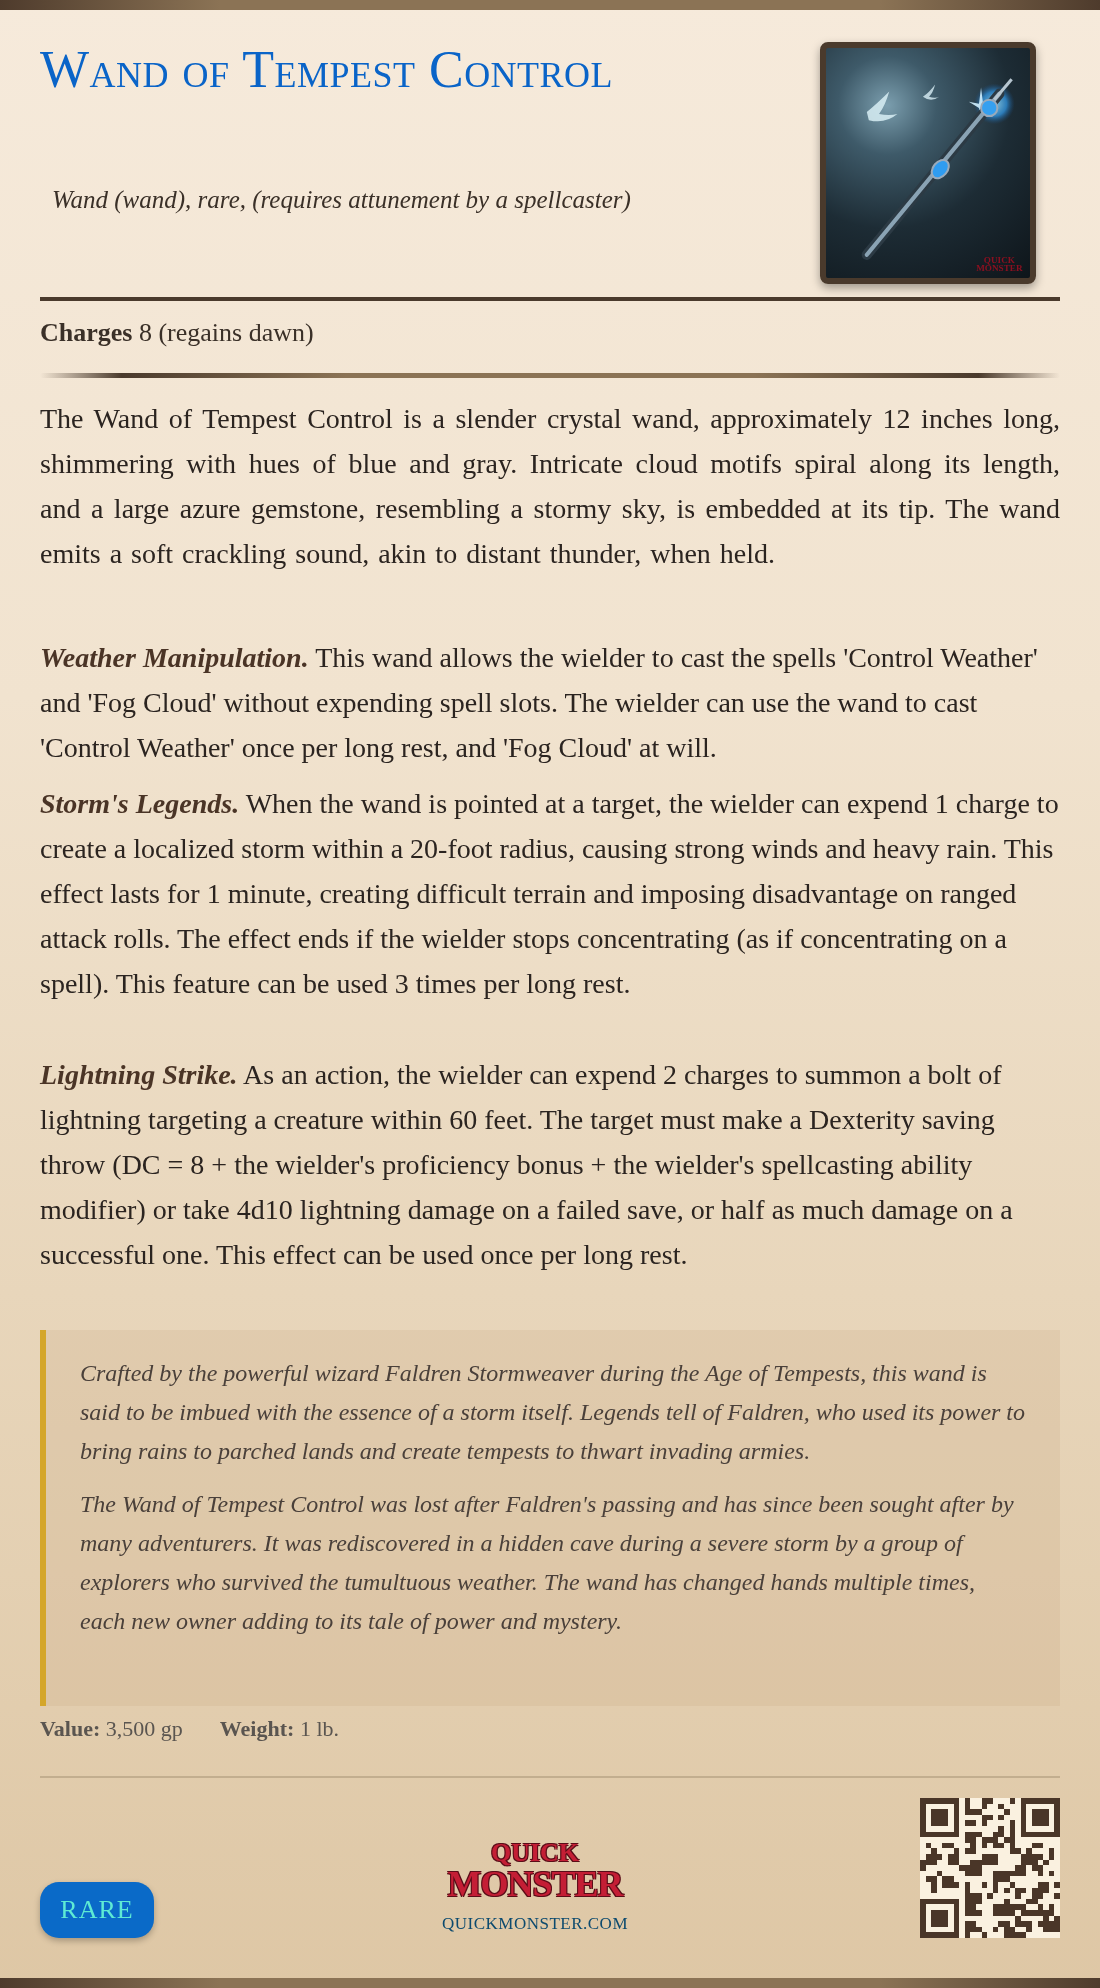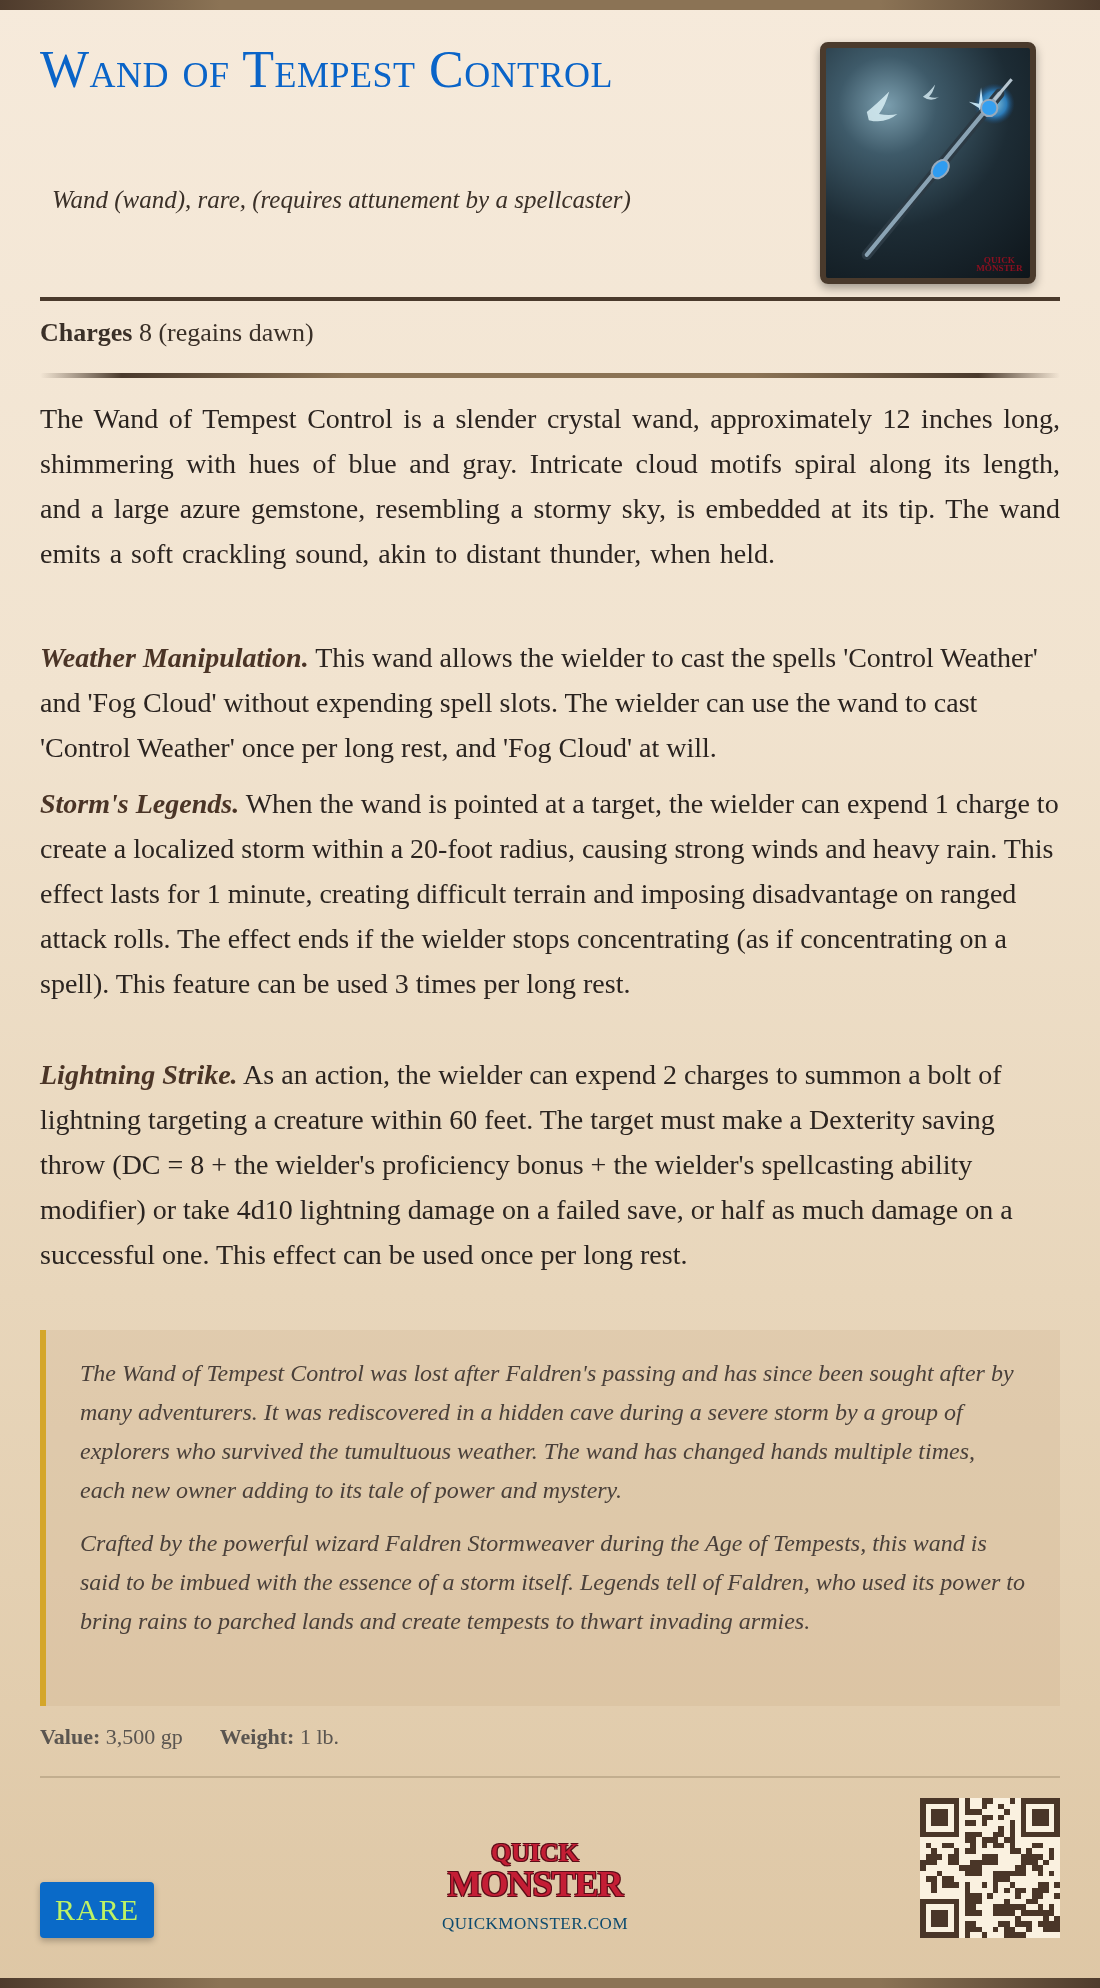--- a/index.html
+++ b/index.html
@@ -58,33 +58,33 @@
     position: absolute; left: 40px; top: 1330px; width: 1020px; height: 376px;
     background: rgba(200,170,130,0.22);
     border-left: 6px solid #d4a62a;
     box-sizing: border-box; padding: 24px 34px 0 34px;
   }
   .lore p {
     margin: 0 0 14px 0; font-style: italic; font-size: 24px; line-height: 39px; color: #4a403a;
   }
 
   .meta {
-    position: absolute; left: 40px; top: 1716px; font-size: 22px; color: #5a5550; margin-top: 8px;
+    position: absolute; left: 40px; top: 1716px; font-size: 22px; color: #5a5550;
   }
   .meta b { font-weight: bold; }
   .meta .gap { display: inline-block; width: 26px; }
   .rule-bottom {
     position: absolute; left: 40px; top: 1776px; width: 1020px; height: 2px; background: #c2ae8f;
   }
 
   .rare-badge {
     position: absolute; left: 40px; top: 1882px; width: 114px; height: 56px;
-    background: #0a6ac8; color: #bef264; border-radius: 4px;
+    background: #0a6ac8; color: #5eead4; border-radius: 19px;
     display: flex; align-items: center; justify-content: center;
-    font-size: 30px; letter-spacing: 1px;
+    font-size: 26px; letter-spacing: 1px;
     box-shadow: 0 3px 6px rgba(0,0,0,0.25);
   }
   .logo {
     position: absolute; left: 430px; top: 1840px; width: 210px; text-align: center;
   }
   .logo-word1, .logo-word2 {
     display: block; color: #c41e35; font-weight: bold; line-height: 1;
     text-shadow: 1px 1px 0 #5a0d18, -1px -1px 0 #5a0d18, 1px -1px 0 #5a0d18, -1px 1px 0 #5a0d18;
   }
   .logo-word1 { font-size: 26px; }
@@ -149,22 +149,22 @@
   <span class="lead">Storm's Legends.</span>
   <span>When the wand is pointed at a target, the wielder can expend 1 charge to create a localized storm within a 20-foot radius, causing strong winds and heavy rain. This effect lasts for 1 minute, creating difficult terrain and imposing disadvantage on ranged attack rolls. The effect ends if the wielder stops concentrating (as if concentrating on a spell). This feature can be used 3 times per long rest.</span>
 </p>
 
 <p class="para" style="top:1052px;">
   <span class="lead">Lightning Strike.</span>
   <span>As an action, the wielder can expend 2 charges to summon a bolt of lightning targeting a creature within 60 feet. The target must make a Dexterity saving throw (DC = 8 + the wielder's proficiency bonus + the wielder's spellcasting ability modifier) or take 4d10 lightning damage on a failed save, or half as much damage on a successful one. This effect can be used once per long rest.</span>
 </p>
 
 <div class="lore">
+  <p>Crafted by the powerful wizard Faldren Stormweaver during the Age of Tempests, this wand is said to be imbued with the essence of a storm itself. Legends tell of Faldren, who used its power to bring rains to parched lands and create tempests to thwart invading armies.</p>
   <p>The Wand of Tempest Control was lost after Faldren's passing and has since been sought after by many adventurers. It was rediscovered in a hidden cave during a severe storm by a group of explorers who survived the tumultuous weather. The wand has changed hands multiple times, each new owner adding to its tale of power and mystery.</p>
-  <p>Crafted by the powerful wizard Faldren Stormweaver during the Age of Tempests, this wand is said to be imbued with the essence of a storm itself. Legends tell of Faldren, who used its power to bring rains to parched lands and create tempests to thwart invading armies.</p>
 </div>
 
 <div class="meta">
   <b>Value:</b>
   <span>3,500 gp</span>
   <span class="gap"></span>
   <b>Weight:</b>
   <span>1 lb.</span>
 </div>
 

